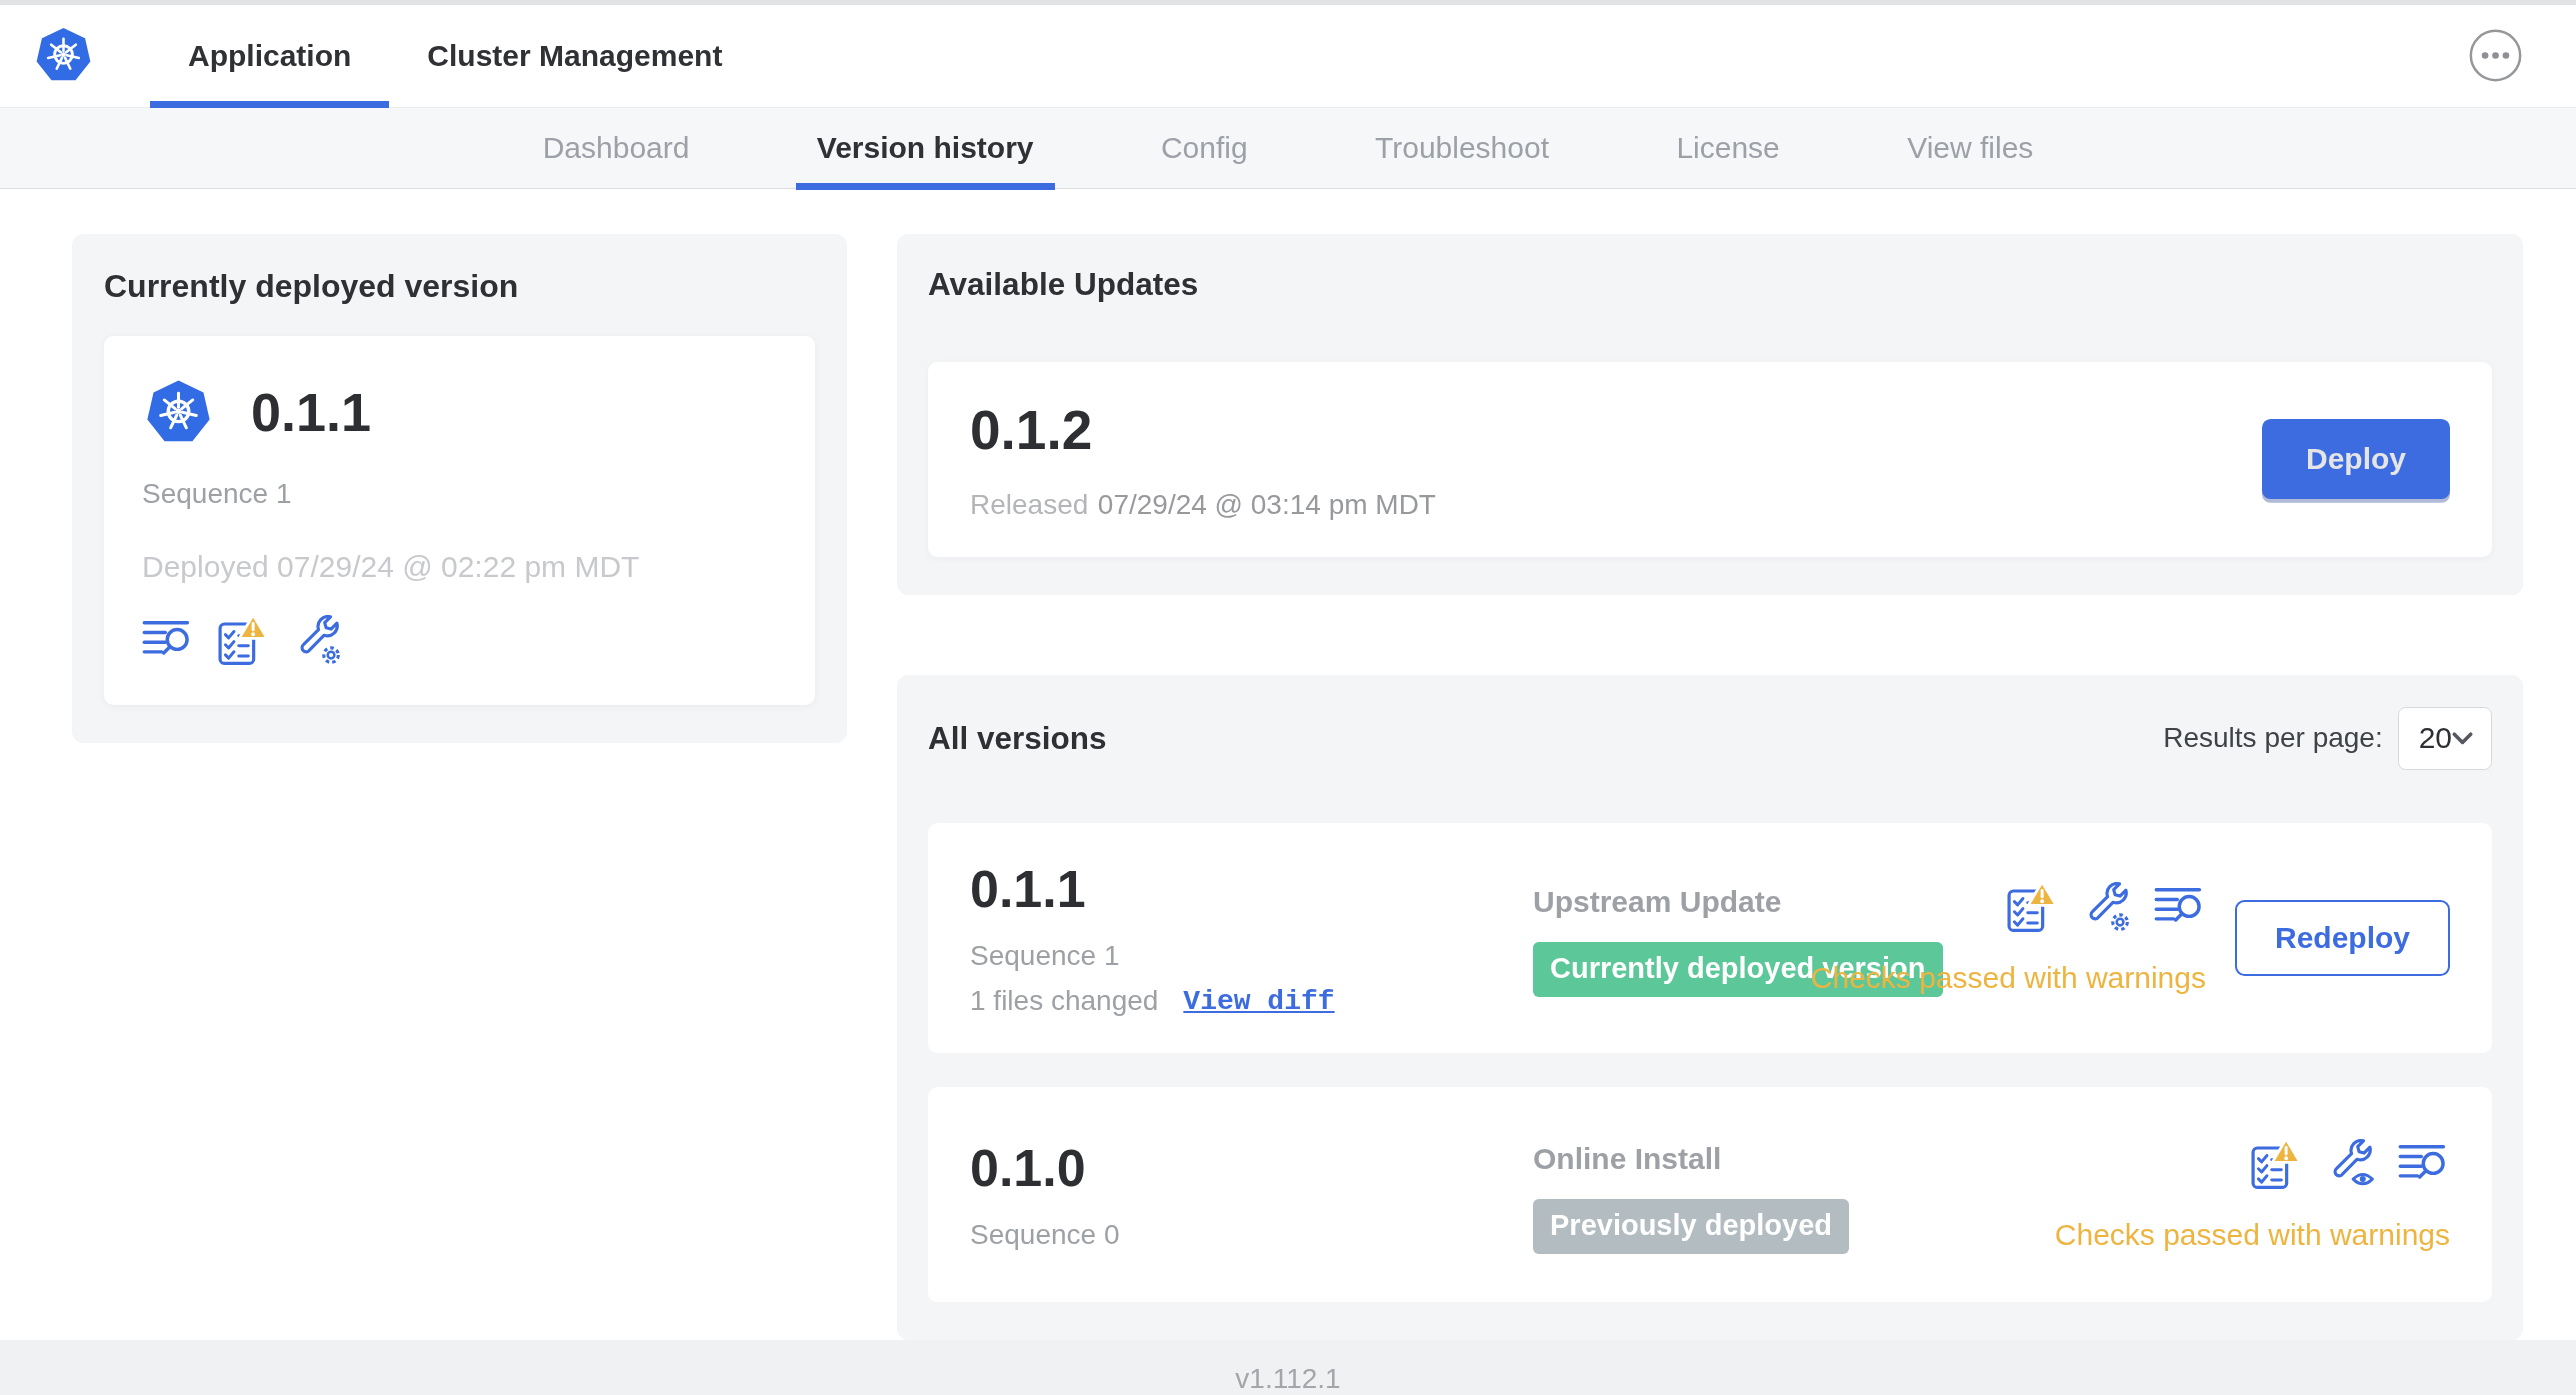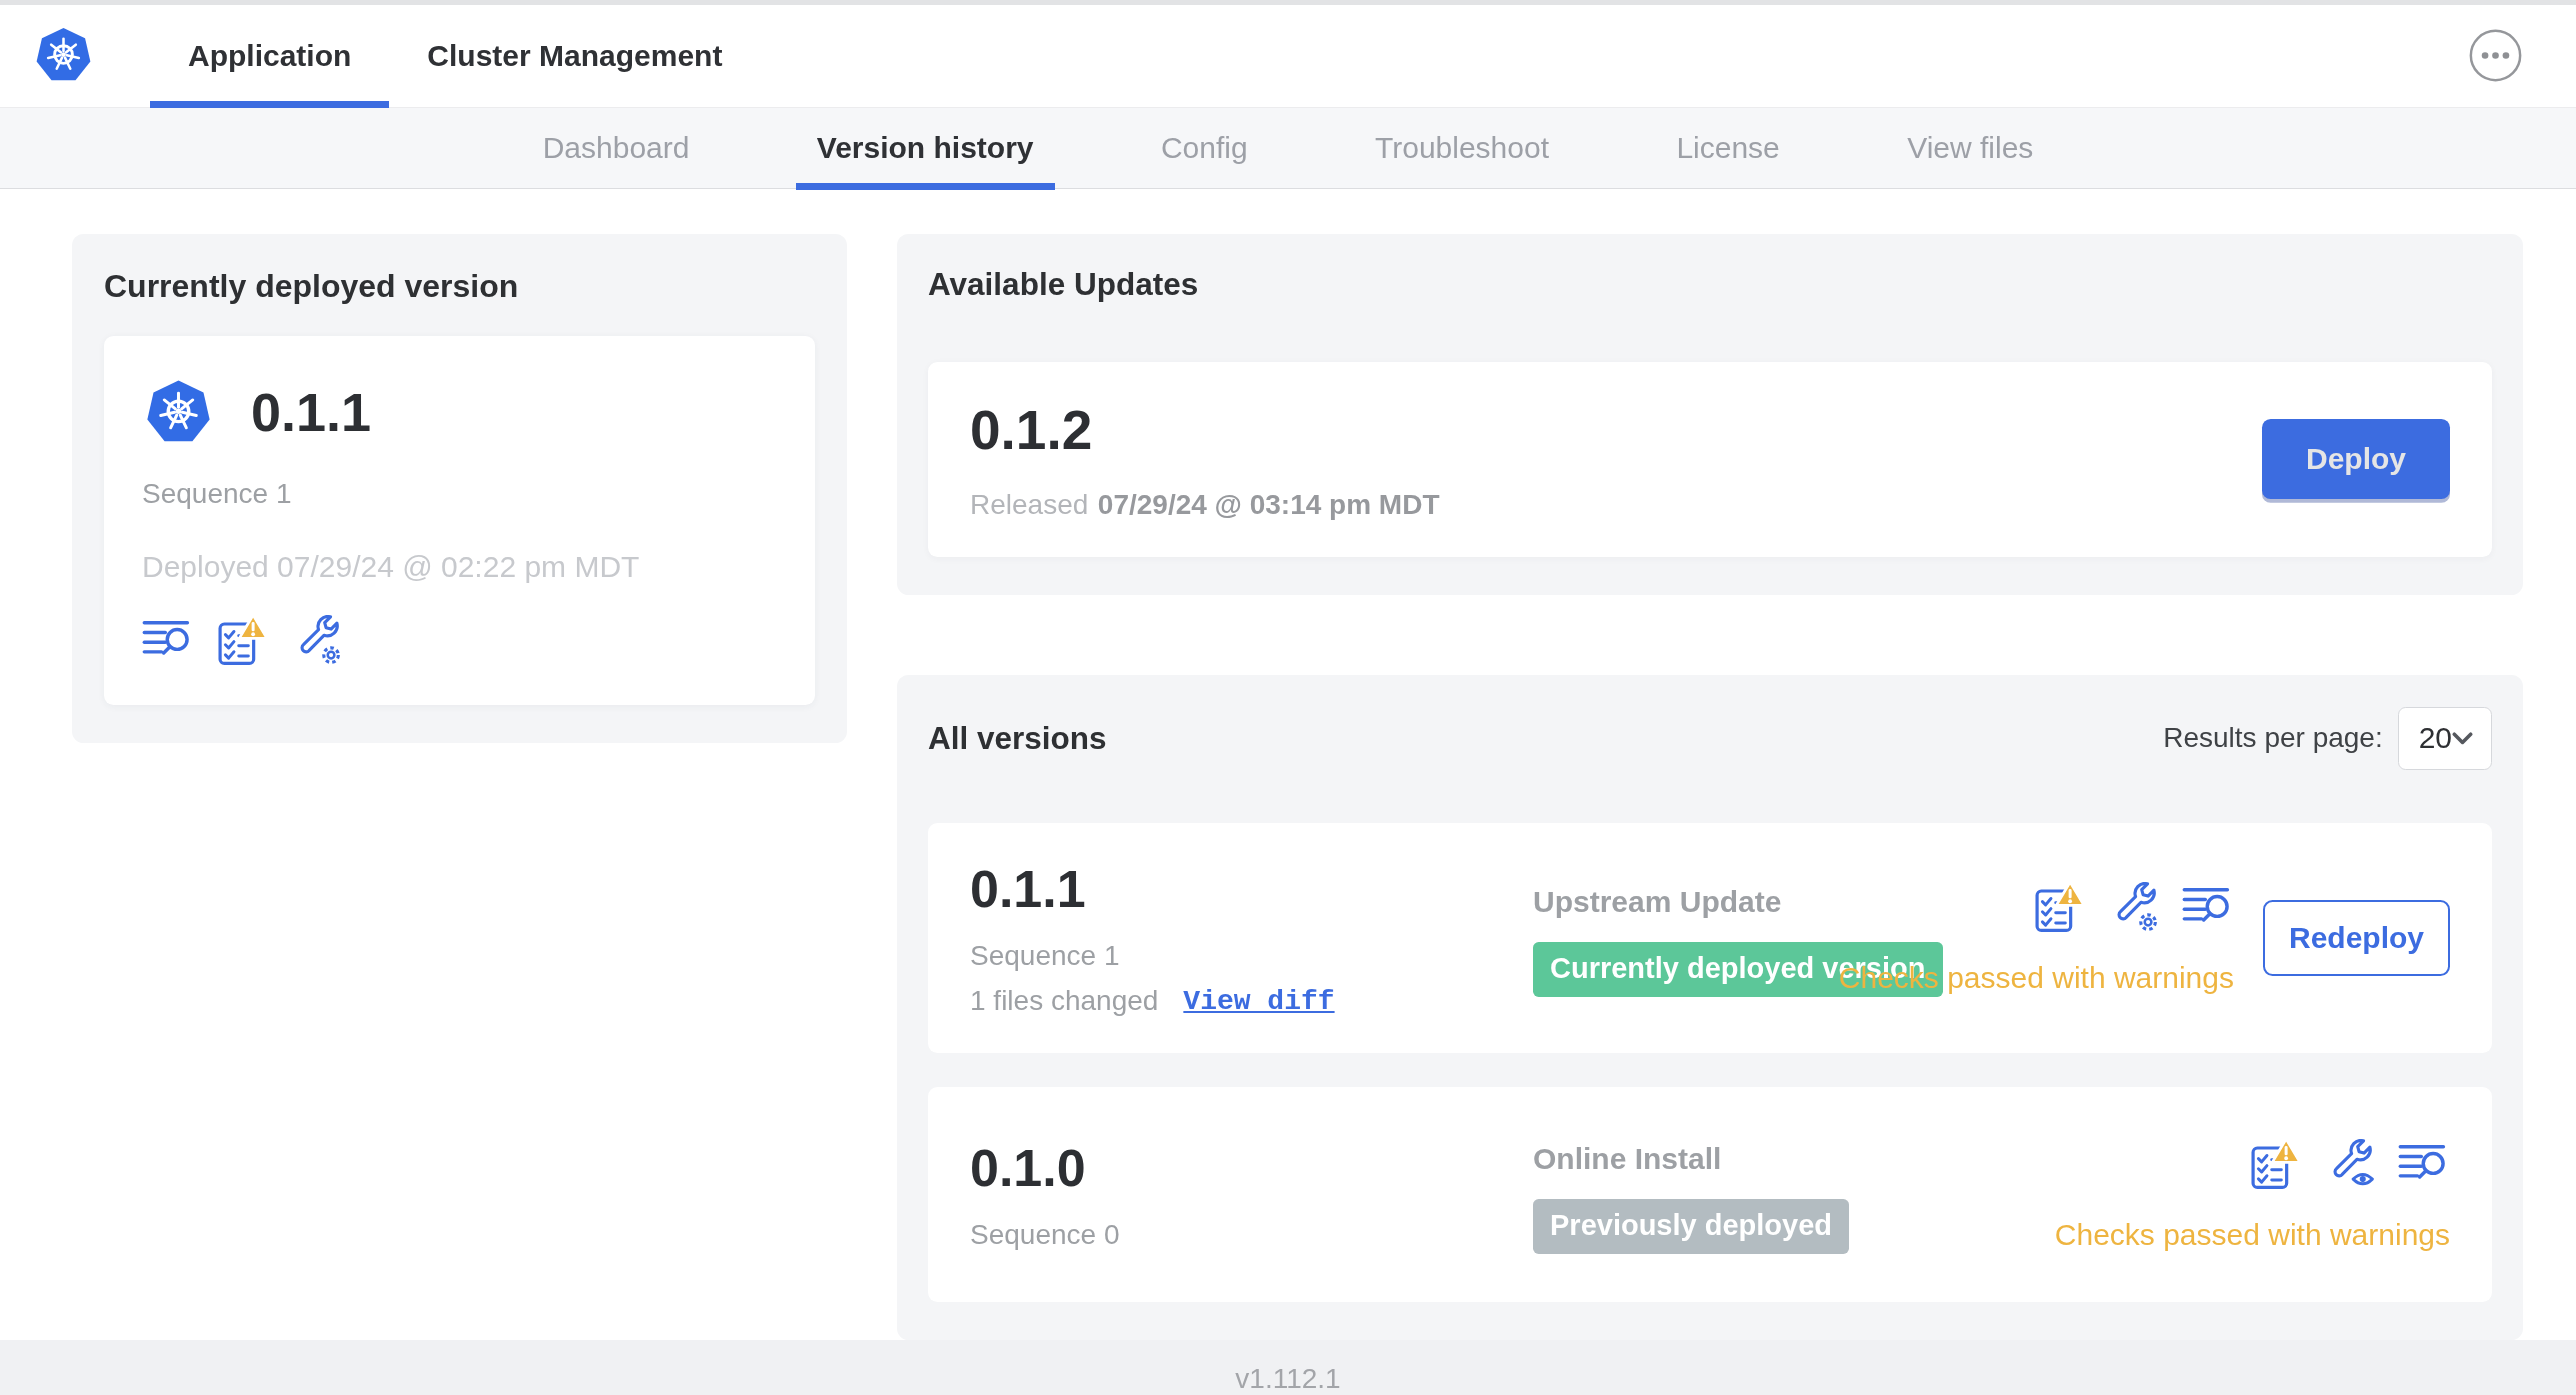--- a/index.html
+++ b/index.html
@@ -42,21 +42,21 @@
   .icon-row { display: flex; align-items: center; gap: 23px; }
   .current-card .icon-row { margin-top: 29px; }
   .ricon { color: var(--accent-blue, #3c6ce0); cursor: pointer; display: inline-flex; }
 
   
   .right-col { flex: 1; display: flex; flex-direction: column; min-width: 0; }
   .updates-panel { padding: 32px 31px 38px; }
   .update-card { margin-top: 59px; background: #fff; border-radius: 9.5px; padding: 36px 42px; display: flex; align-items: center; box-shadow: 0 1.9px 7.6px rgba(40,50,70,.04); }
   .update-version { font-size: 55px; font-weight: 700; color: #2d2f33; }
   .released-line { margin-top: 27px; font-size: 28px; color: #b3b5b9; }
-  .released-date { margin-left: 9.5px; font-weight: 700; color: #97999d; }
+  .released-date { margin-left: 9.5px; font-weight: 400; color: #97999d; }
   .deploy-btn { margin-left: auto; background: var(--accent-blue, #3c6ce0); color: #e5e5e5; font-family: inherit; font-size: 30px; font-weight: 700; padding: 23px 44px; border: none; border-radius: 8.6px; box-shadow: 0 3.8px 0 rgba(30,55,140,.35); cursor: pointer; }
 
   
   .versions-panel { margin-top: 80px; padding: 32px 31px 38px; }
   .versions-head { display: flex; align-items: center; }
   .rpp { margin-left: auto; display: flex; align-items: center; }
   .rpp-label { font-size: 28px; color: #3f4246; }
   .rpp-select { margin-left: 15.3px; width: 94px; height: 63px; background: #fff; border: 1.9px solid #d6d8dc; border-radius: 7.6px; display: inline-flex; align-items: center; justify-content: center; padding: 0 15.3px 0 17px; font-size: 30px; color: #2e3033; cursor: pointer; }
   .version-row { background: #fff; border-radius: 9.5px; padding: 36px 42px; display: flex; align-items: center; min-height: 215px; }
   .version-row.first { margin-top: 53px; }
@@ -67,21 +67,21 @@
   .vr-files { margin-top: 13.4px; font-size: 28px; color: #9da0a4; display: flex; align-items: center; }
   .view-diff { margin-left: 25px; font-size: 28px; font-weight: 600; color: var(--accent-blue, #3c6ce0); text-decoration: underline; cursor: pointer; font-family: Liberation Mono, monospace; }
   .vr-mid { flex: 1; min-width: 0; padding-top: 5.7px; }
   .vr-source { font-size: 30px; font-weight: 600; color: #9da0a4; }
   .badge { display: inline-block; margin-top: 23px; font-size: 29px; font-weight: 600; color: #fff; padding: 10.5px 17px 11.5px; border-radius: 5.7px; white-space: nowrap; }
   .badge.green { background: var(--success-green, #5cc799); }
   .badge.gray  { background: var(--muted-badge-gray, #b3bcc1); }
   .vr-right { display: flex; align-items: center; gap: 29px; flex: none; }
   .icons-stack { display: flex; flex-direction: column; align-items: flex-end; }
   .checks-text { margin-top: 27px; font-size: 30px; font-weight: 500; color: var(--warning-orange, #eeb440); white-space: nowrap; }
-  .redeploy-btn { background: #fff; border: 2.9px solid var(--accent-blue, #3c6ce0); color: var(--accent-blue, #3c6ce0); font-family: inherit; font-size: 30px; font-weight: 700; padding: 19px 24px; border-radius: 9.5px; cursor: pointer; }
+  .redeploy-btn { background: #fff; border: 2.9px solid var(--accent-blue, #3c6ce0); color: var(--accent-blue, #3c6ce0); font-family: inherit; font-size: 30px; font-weight: 700; padding: 19px 38px; border-radius: 9.5px; cursor: pointer; }
 
   footer { height: 78px; flex: none; background: #f0f1f3; display: flex; align-items: center; justify-content: center; font-size: 28px; color: #a3a5a9; }
   .hidden-defs { position: absolute; width: 0; height: 0; overflow: hidden; }
 </style>
 </head>
 <body>
 
 <svg class="hidden-defs" aria-hidden="true">
   <defs>
     <symbol id="sym-k8s" viewBox="0 0 64 64">

